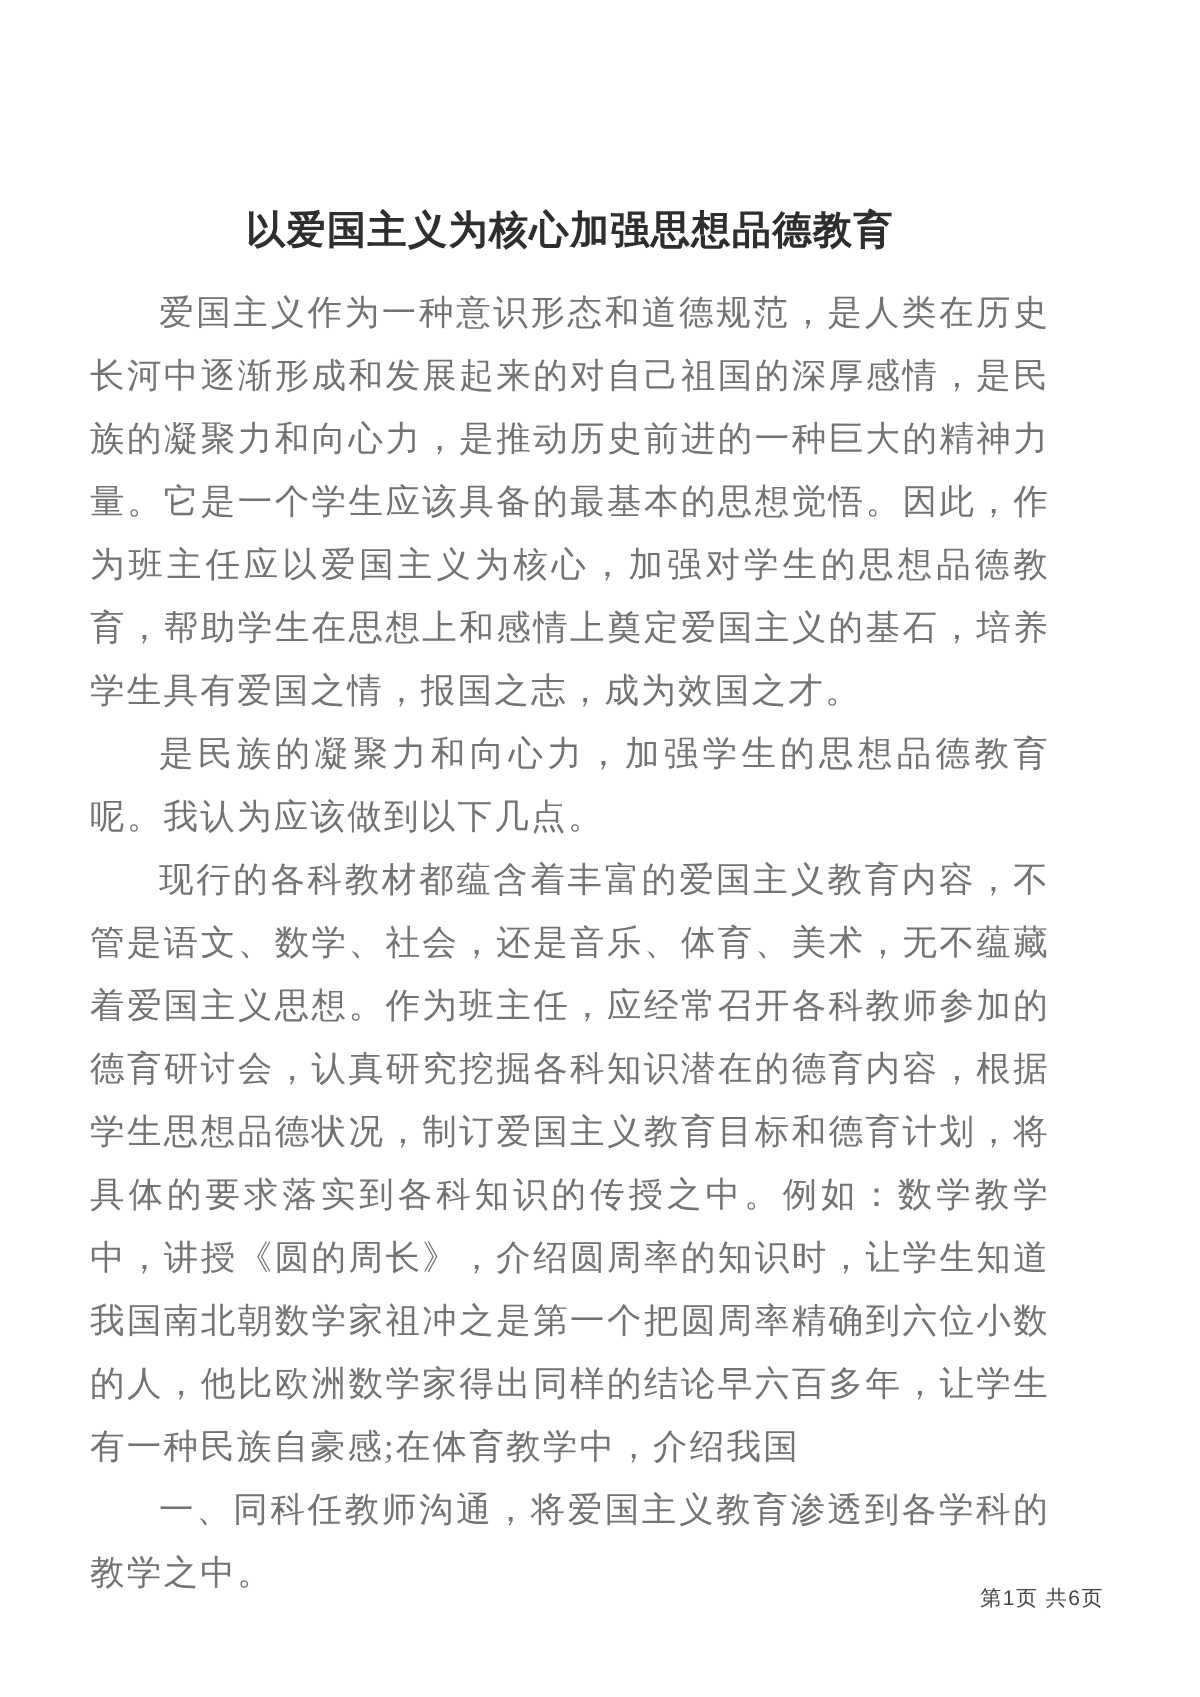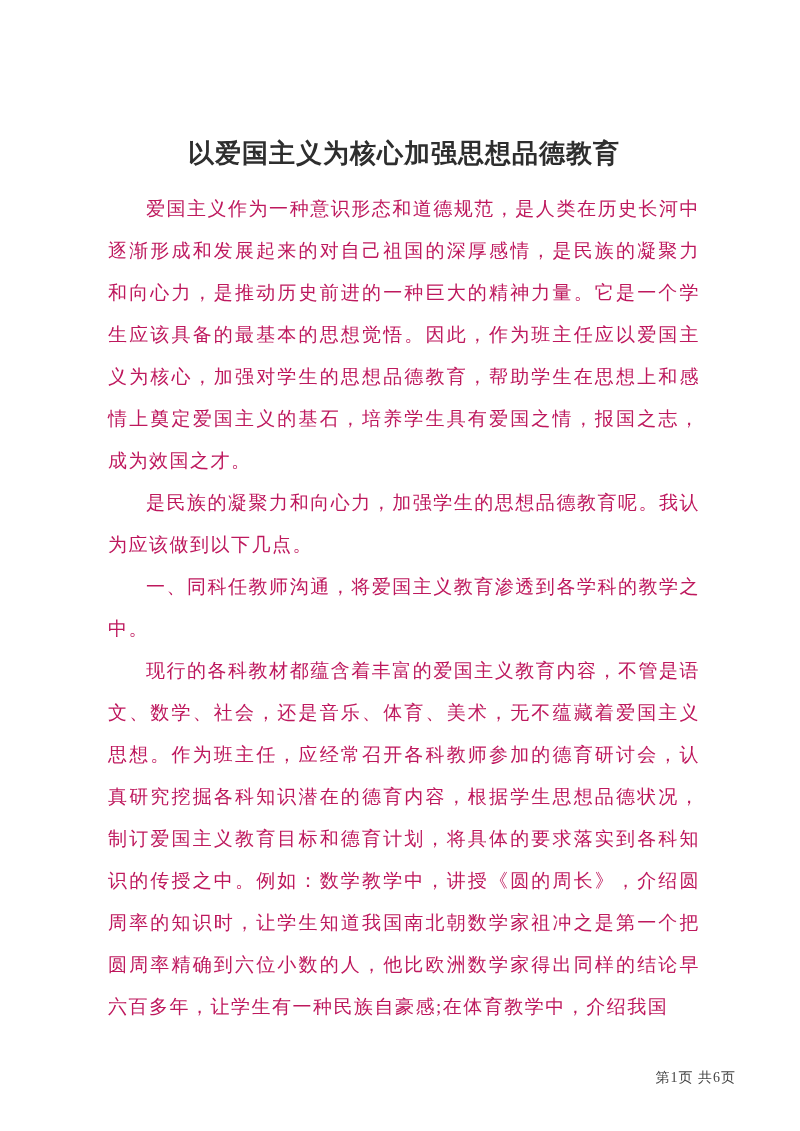--- a/index.html
+++ b/index.html
@@ -12,60 +12,60 @@
     height: 1131px;
     font-family: "Liberation Serif", "DejaVu Serif", serif;
     color: #333333;
     overflow: hidden;
   }
   .page {
     position: relative;
     width: 800px;
     height: 1131px;
     box-sizing: border-box;
-    padding: 136px 100px 90px 108px;
+    padding: 136px 100px 90px 60px;
     background: #ffffff;
   }
   .doc-title {
     margin: 0 0 16px 0;
     text-align: center;
     font-size: 26px;
     font-weight: bold;
     letter-spacing: 1px;
     color: #2e2e2e;
     line-height: 36px;
   }
   .para {
     margin: 0;
-    font-size: 19px;
+    font-size: 23px;
     line-height: 42px;
     text-align: justify;
     text-indent: 2em;
     letter-spacing: 1.5px;
-    color: #be185d;
+    color: #737373;
     word-break: break-all;
   }
   .page-footer {
     position: absolute;
     right: 64px;
-    bottom: 44px;
+    bottom: 56px;
     font-size: 14px;
     letter-spacing: 1px;
     color: #444444;
-    font-family: Liberation Serif, serif;
+    font-family: Liberation Sans, sans-serif;
   }
 </style>
 </head>
 <body>
 
 <div class="page">
   <h1 class="doc-title">以爱国主义为核心加强思想品德教育</h1>
 
   <p class="para">爱国主义作为一种意识形态和道德规范，是人类在历史长河中逐渐形成和发展起来的对自己祖国的深厚感情，是民族的凝聚力和向心力，是推动历史前进的一种巨大的精神力量。它是一个学生应该具备的最基本的思想觉悟。因此，作为班主任应以爱国主义为核心，加强对学生的思想品德教育，帮助学生在思想上和感情上奠定爱国主义的基石，培养学生具有爱国之情，报国之志，成为效国之才。</p>
 
   <p class="para">是民族的凝聚力和向心力，加强学生的思想品德教育呢。我认为应该做到以下几点。</p>
 
+  <p class="para">现行的各科教材都蕴含着丰富的爱国主义教育内容，不管是语文、数学、社会，还是音乐、体育、美术，无不蕴藏着爱国主义思想。作为班主任，应经常召开各科教师参加的德育研讨会，认真研究挖掘各科知识潜在的德育内容，根据学生思想品德状况，制订爱国主义教育目标和德育计划，将具体的要求落实到各科知识的传授之中。例如：数学教学中，讲授《圆的周长》，介绍圆周率的知识时，让学生知道我国南北朝数学家祖冲之是第一个把圆周率精确到六位小数的人，他比欧洲数学家得出同样的结论早六百多年，让学生有一种民族自豪感;在体育教学中，介绍我国</p>
+
   <p class="para">一、同科任教师沟通，将爱国主义教育渗透到各学科的教学之中。</p>
-
-  <p class="para">现行的各科教材都蕴含着丰富的爱国主义教育内容，不管是语文、数学、社会，还是音乐、体育、美术，无不蕴藏着爱国主义思想。作为班主任，应经常召开各科教师参加的德育研讨会，认真研究挖掘各科知识潜在的德育内容，根据学生思想品德状况，制订爱国主义教育目标和德育计划，将具体的要求落实到各科知识的传授之中。例如：数学教学中，讲授《圆的周长》，介绍圆周率的知识时，让学生知道我国南北朝数学家祖冲之是第一个把圆周率精确到六位小数的人，他比欧洲数学家得出同样的结论早六百多年，让学生有一种民族自豪感;在体育教学中，介绍我国</p>
 
   <div class="page-footer">第1页 共6页</div>
 </div>
 
 </body></html>

